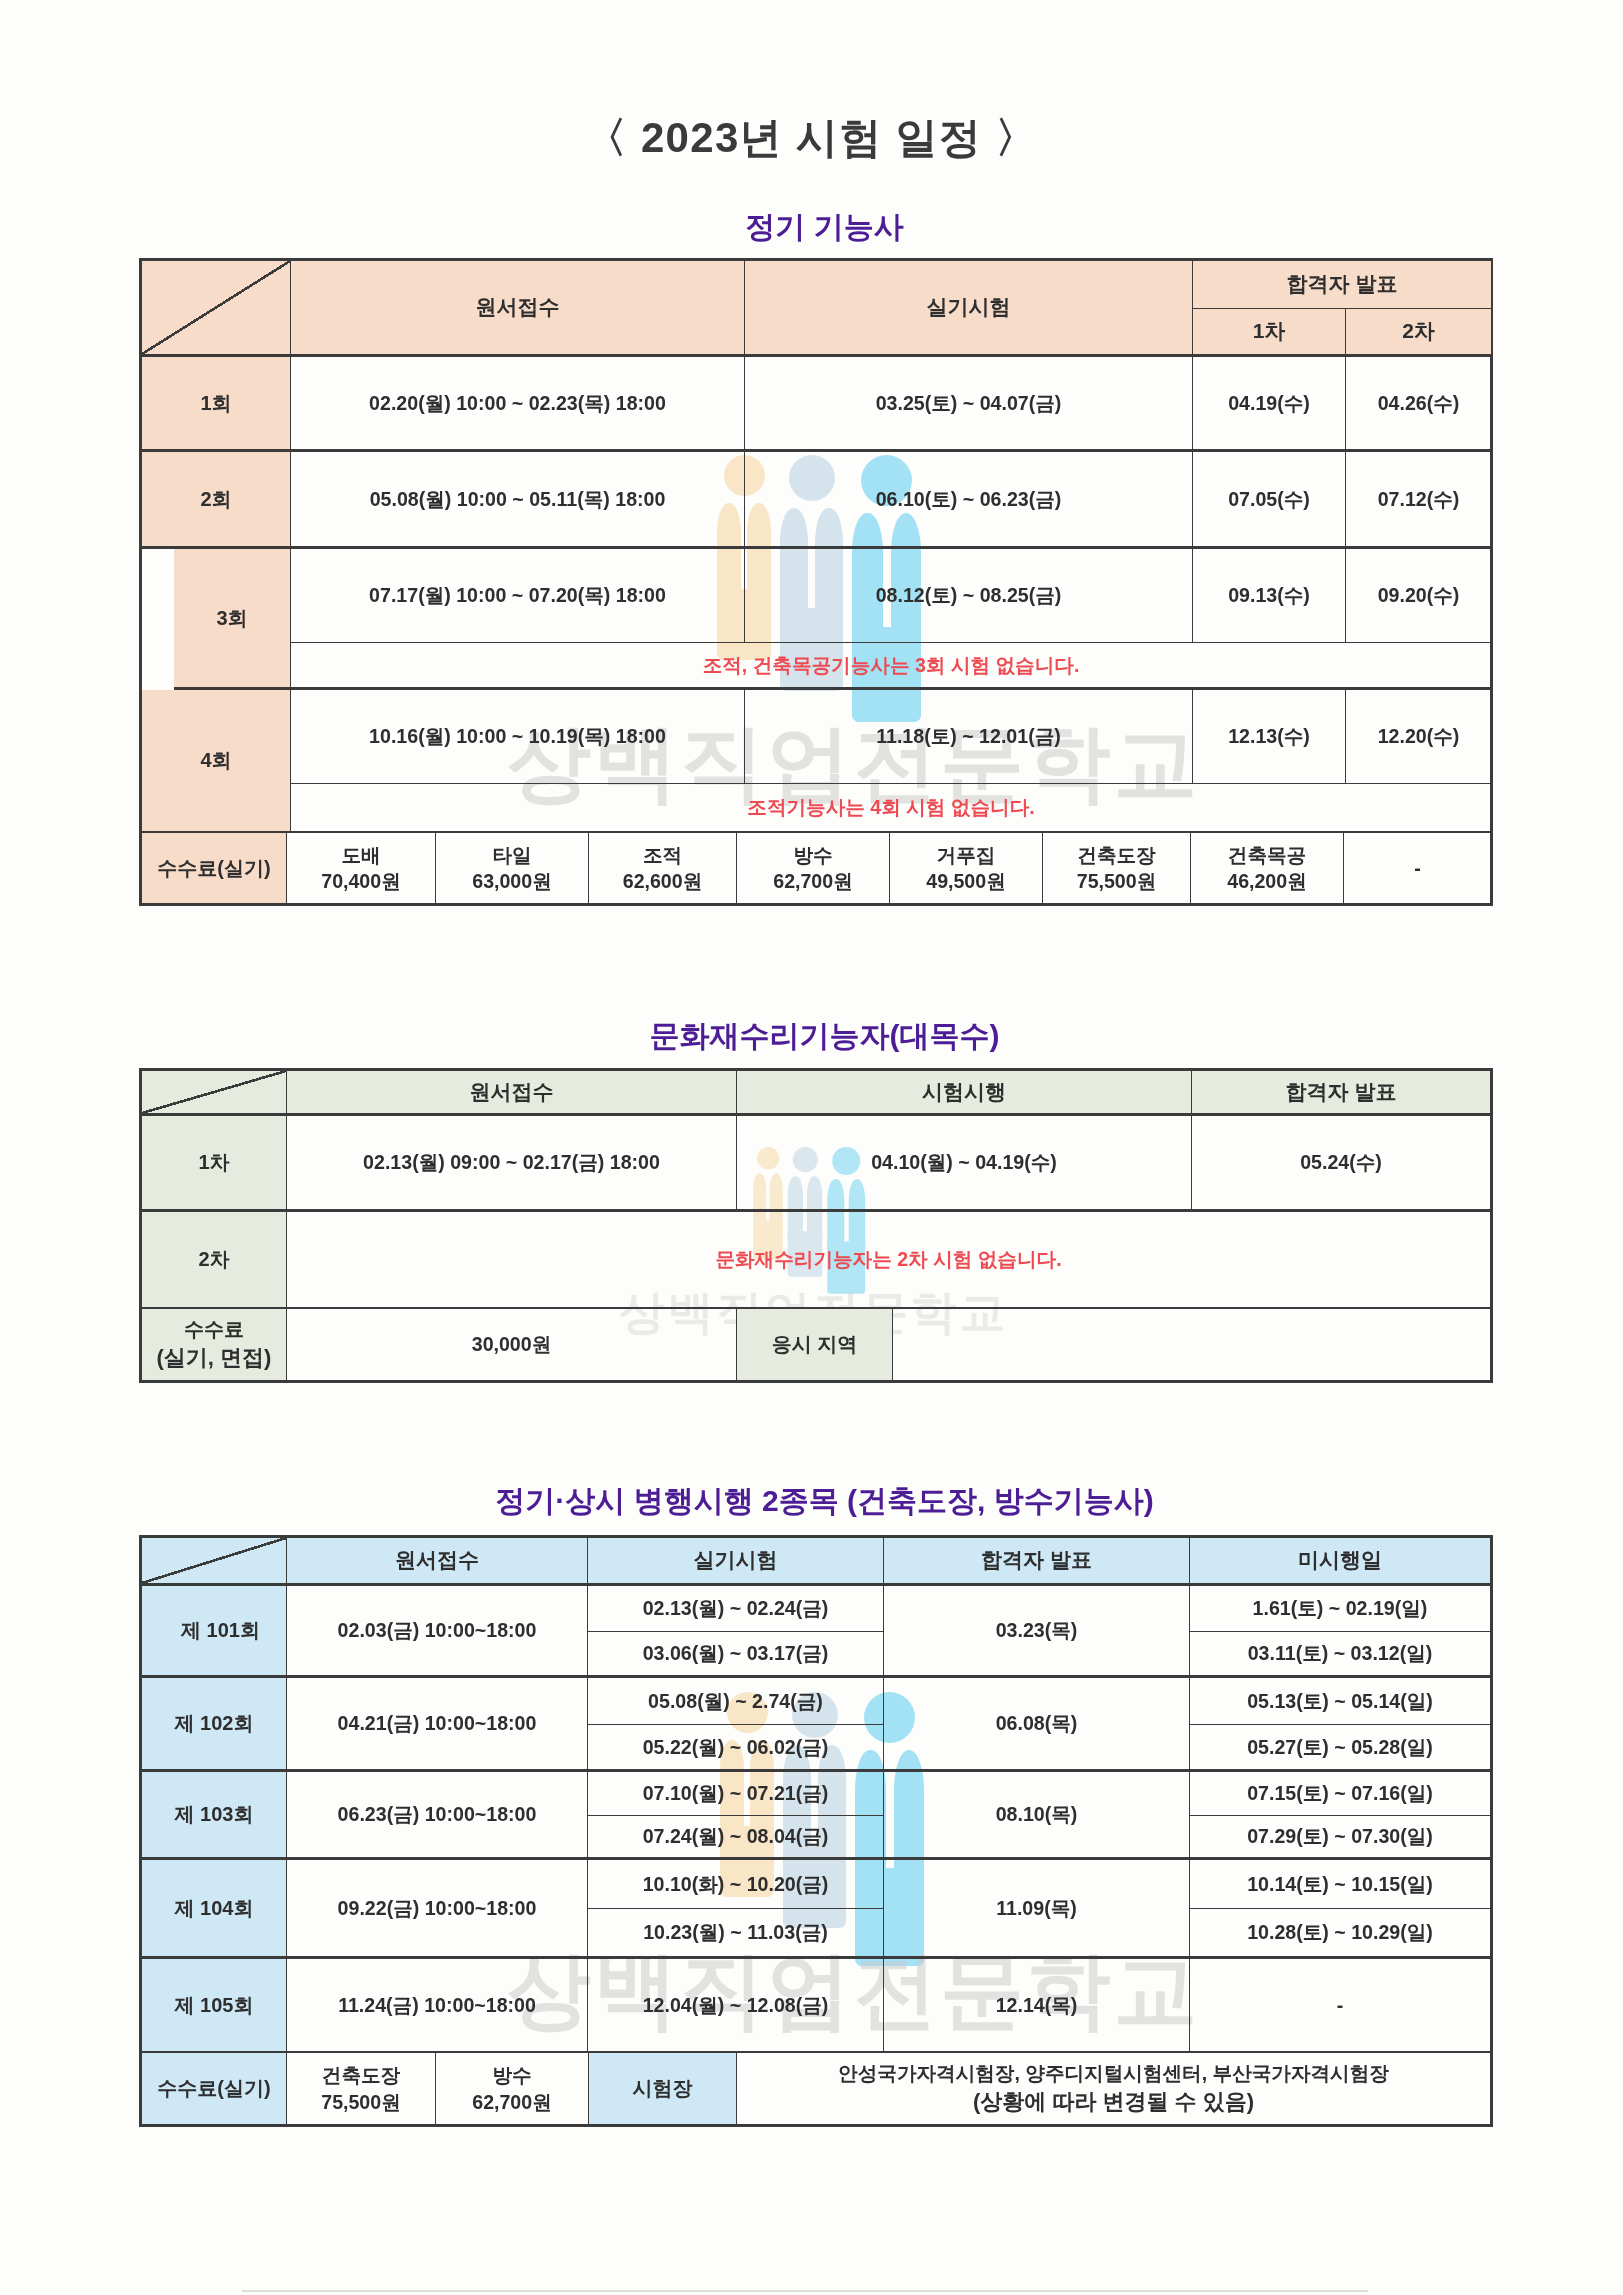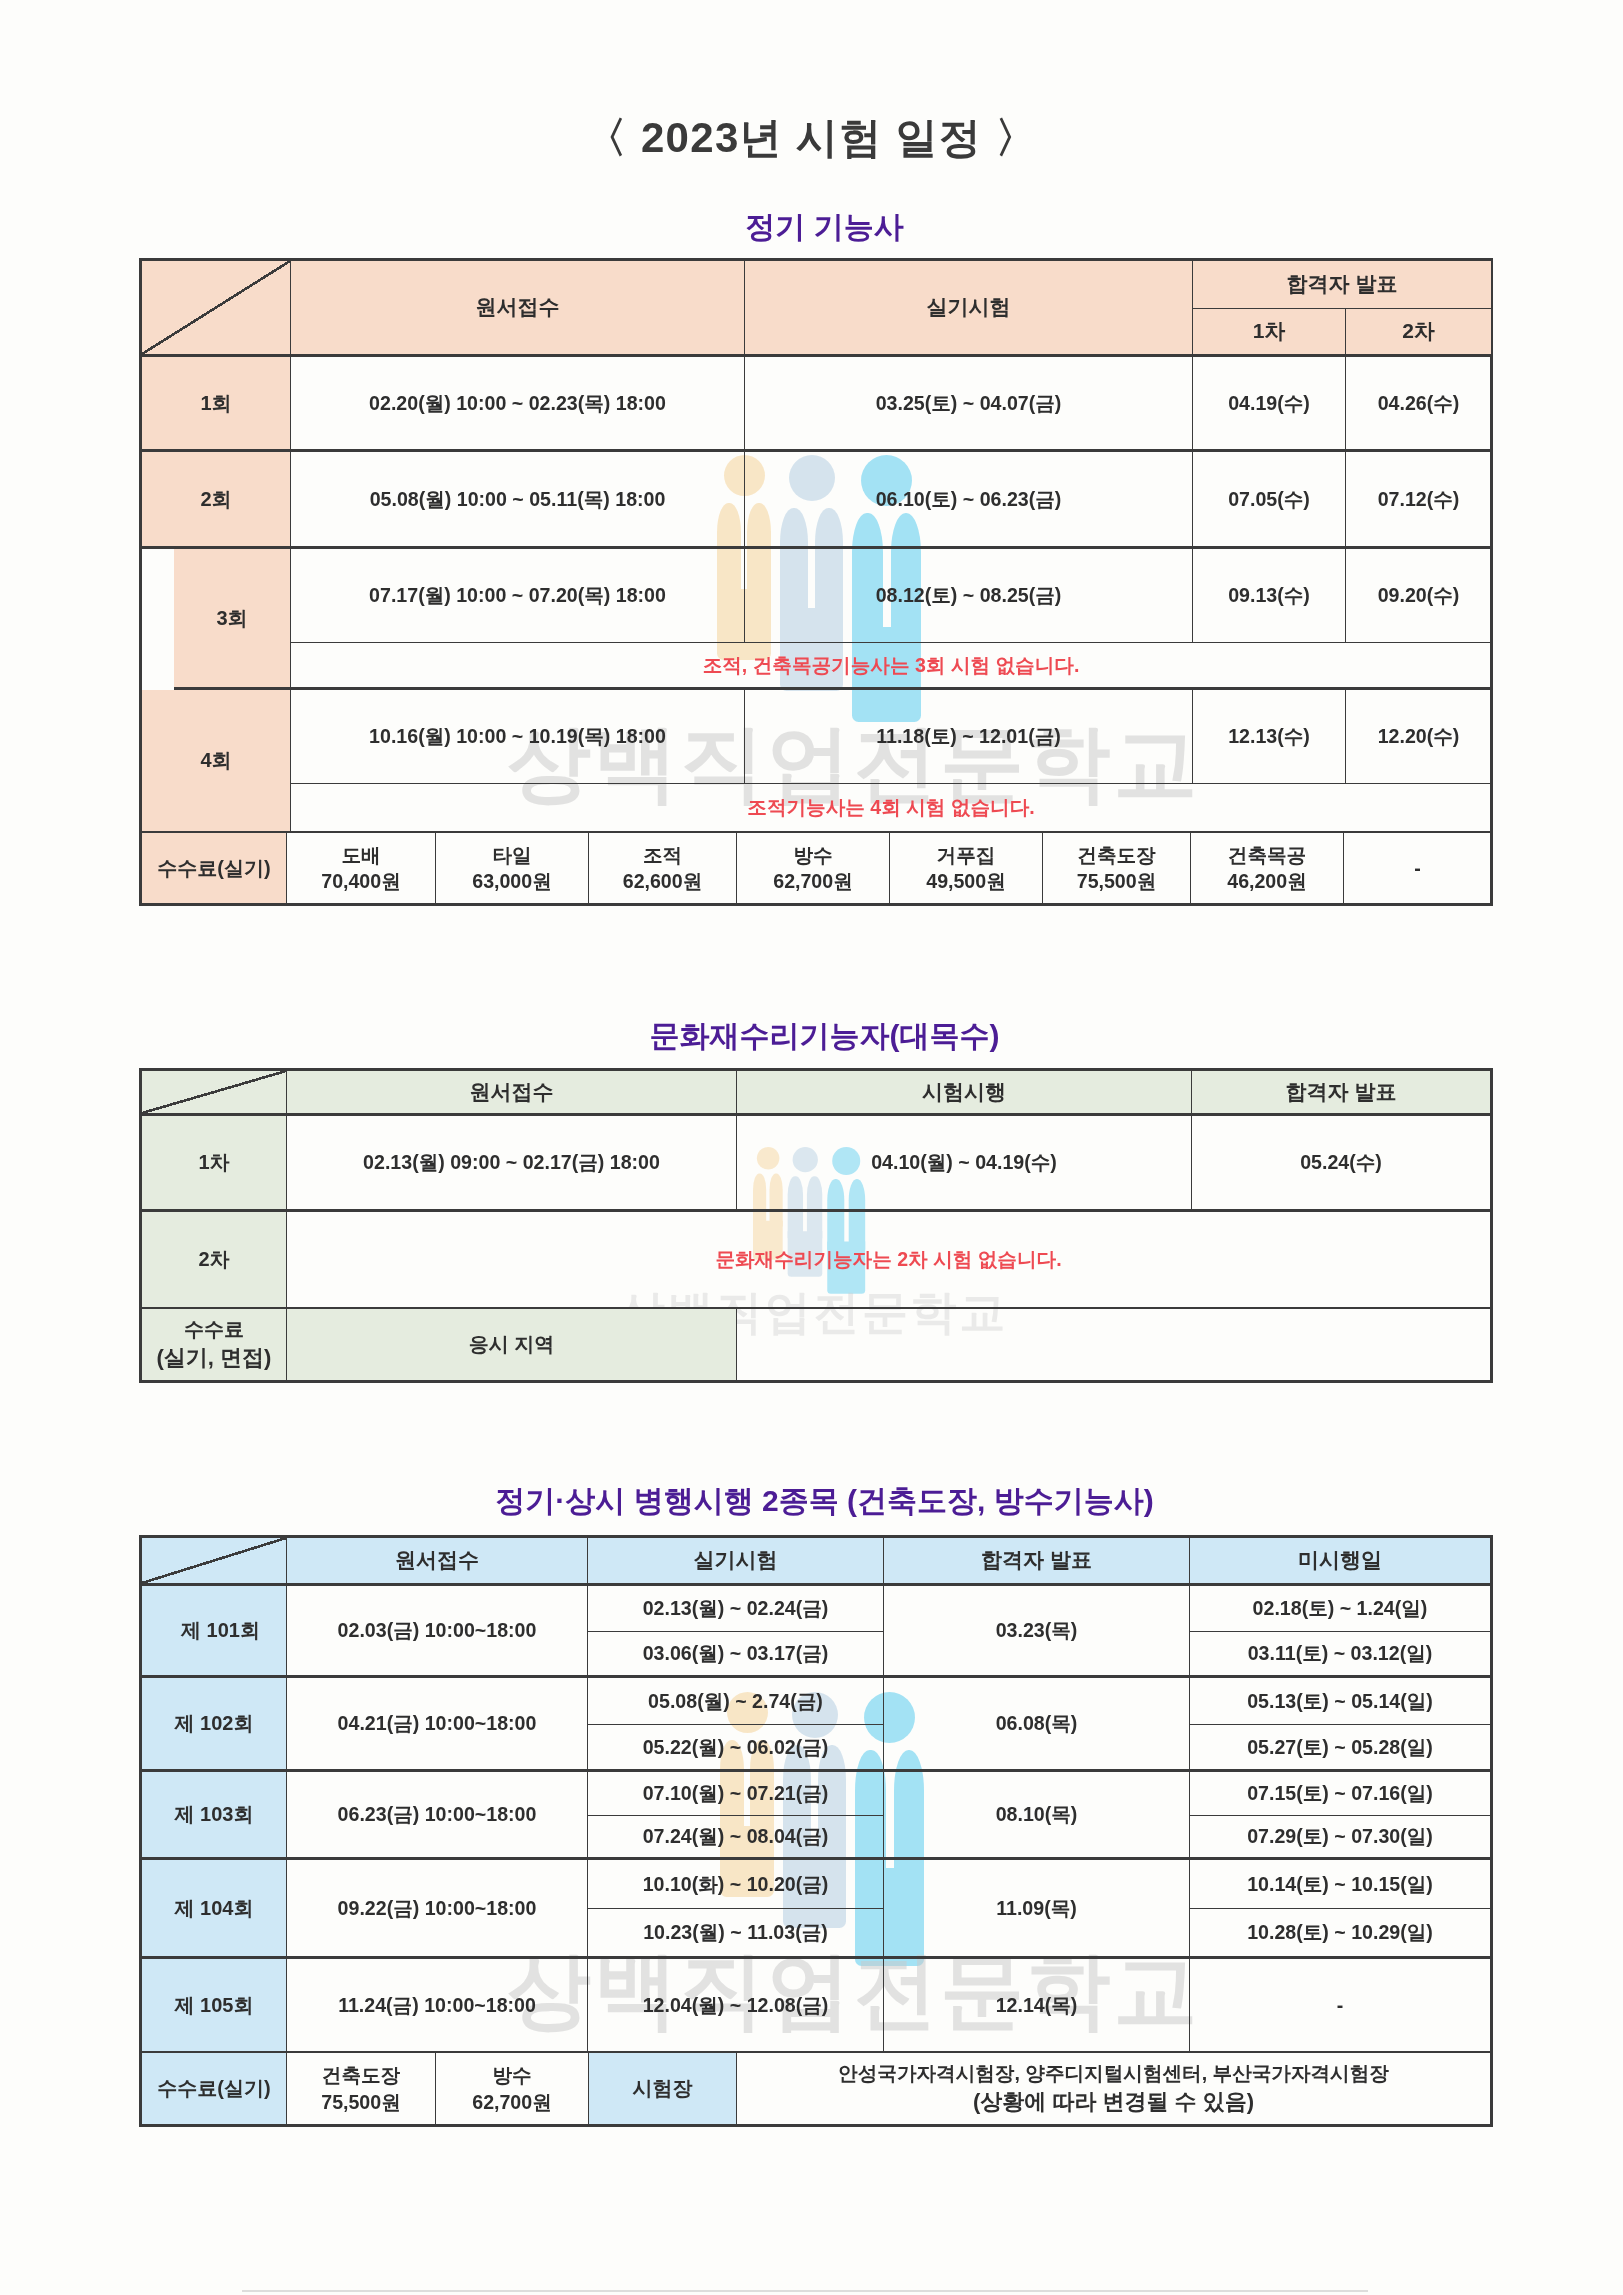--- a/index.html
+++ b/index.html
@@ -241,39 +241,40 @@
     <div class="cell bb4 nr" style="grid-area:2/4;">05.24(수)</div>
 
     <div class="cell green lab bb0" style="grid-area:3/1;">2차</div>
     <div class="cell note bb0 nr" style="grid-area:3/2/4/5;">문화재수리기능자는 2차 시험 없습니다.</div>
   </div>
   <div class="grid fees" style="grid-template-columns:145px 450px 156px 596px;grid-template-rows:71px;">
     <div class="cell green lab bb0">
       <span>수수료</span>
       <span class="small2">(실기, 면접)</span>
     </div>
+    <div class="cell bb0">30,000원</div>
     <div class="cell green lab bb0">응시 지역</div>
   </div>
 </div>
 
 <div class="section-title" style="top:1481px;">정기·상시 병행시행 2종목 (건축도장, 방수기능사)</div>
 <div class="tbl" style="top:1535px;">
   <div class="grid" style="grid-template-columns:145px 301px 296px 306px 300px;grid-template-rows:48px 46px 46px 47px 47px 44px 44px 49px 50px 92px;">
     <div class="cell blue diag bb4" style="grid-area:1/1;"></div>
     <div class="cell blue hd bb4" style="grid-area:1/2;">원서접수</div>
     <div class="cell blue hd bb4" style="grid-area:1/3;">실기시험</div>
     <div class="cell blue hd bb4" style="grid-area:1/4;">합격자 발표</div>
     <div class="cell blue hd bb4 nr" style="grid-area:1/5;">미시행일</div>
 
     <div class="cell blue lab bb4" style="grid-area:2/1/4/2;padding-left:13px;">제 101회</div>
     <div class="cell bb4" style="grid-area:2/2/4/3;">02.03(금) 10:00~18:00</div>
     <div class="cell" style="grid-area:2/3;">02.13(월) ~ 02.24(금)</div>
     <div class="cell bb4" style="grid-area:3/3;">03.06(월) ~ 03.17(금)</div>
     <div class="cell bb4" style="grid-area:2/4/4/5;">03.23(목)</div>
-    <div class="cell nr" style="grid-area:2/5;">02.18(토) ~ 1.24(일)</div>
+    <div class="cell nr" style="grid-area:2/5;">1.61(토) ~ 02.19(일)</div>
     <div class="cell bb4 nr" style="grid-area:3/5;">03.11(토) ~ 03.12(일)</div>
 
     <div class="cell blue lab bb4" style="grid-area:4/1/6/2;">제 102회</div>
     <div class="cell bb4" style="grid-area:4/2/6/3;">04.21(금) 10:00~18:00</div>
     <div class="cell" style="grid-area:4/3;">05.08(월) ~ 2.74(금)</div>
     <div class="cell bb4" style="grid-area:5/3;">05.22(월) ~ 06.02(금)</div>
     <div class="cell bb4" style="grid-area:4/4/6/5;">06.08(목)</div>
     <div class="cell nr" style="grid-area:4/5;">05.13(토) ~ 05.14(일)</div>
     <div class="cell bb4 nr" style="grid-area:5/5;">05.27(토) ~ 05.28(일)</div>
 

